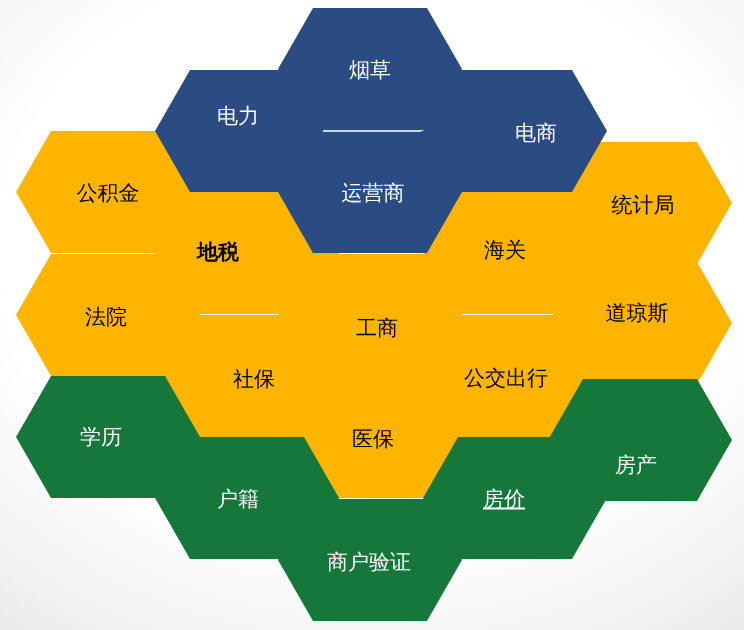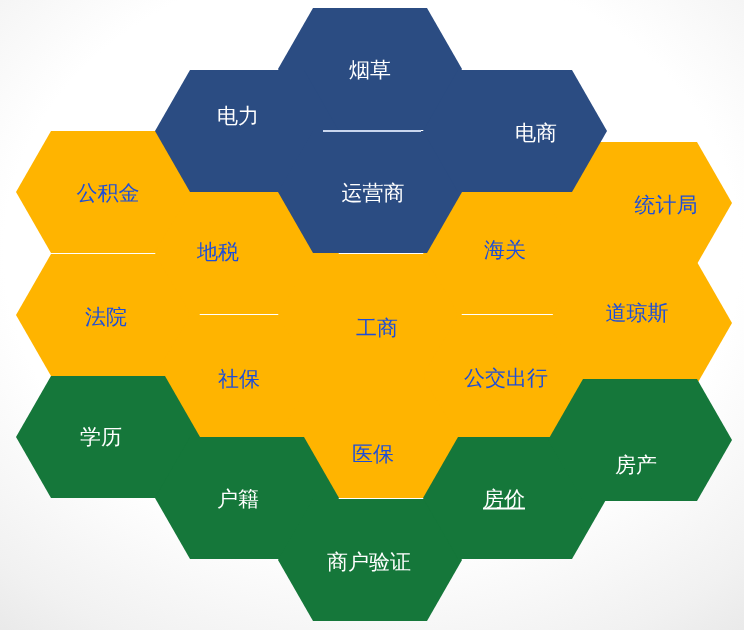--- a/index.html
+++ b/index.html
@@ -7,21 +7,21 @@
     width:744px; height:630px; overflow:hidden; position:relative;
     background: radial-gradient(ellipse 90% 85% at 50% 40%, #ffffff 55%, #f1f1f1 80%, #e2e2e2 100%);
     font-family: "DejaVu Sans", "Liberation Sans", sans-serif;
   }
   #stage { position:absolute; left:0; top:0; width:744px; height:468px; }
   .label {
     position:absolute; transform:translate(-50%,-50%);
     font-size:21px; white-space:nowrap; line-height:1;
   }
   .label.light { color:#ffffff; }
-  .label.dark { color:#1d4ed8; }
+  .label.dark { color:#000000; }
 </style>
 </head>
 <body>
 
 <div id="stage">
   <svg id="hexsvg" width="744" height="630" viewBox="0 0 744 630" style="position:absolute;left:0;top:0;">
     <g id="layer-yellow">
         <polygon points="51,131 165,131 200,192 165,253 51,253 16,192" fill="#FFB400"></polygon>
         <polygon points="51,254 165,254 200,315 165,376 51,376 16,315" fill="#FFB400"></polygon>
         <polygon points="190,192 304,192 339,253 304,314 190,314 155,253" fill="#FFB400"></polygon>
@@ -47,27 +47,27 @@
         <polygon points="583,379 697,379 732,440 697,501 583,501 548,440" fill="#15773A"></polygon>
       </g>
     <line id="sep" stroke-width="2" x1="323" x2="421" y1="131" y2="131" stroke="#c9d6ee"></line>
   </svg>
 
   <span class="label light" style="left: 370px; top: 70px;">烟草</span>
   <span class="label light" style="left: 238px; top: 116px;">电力</span>
   <span class="label light" style="left: 536px; top: 133px;">电商</span>
   <span class="label light" style="left: 373px; top: 193px;">运营商</span>
   <span class="label dark" style="left: 108px; top: 193px;">公积金</span>
-  <span class="label dark" style="left: 218px; top: 252px;">地税</span>
+  <span class="label dark" style="left: 218px; top: 252px; font-weight: bold;">地税</span>
   <span class="label dark" style="left: 505px; top: 250px;">海关</span>
-  <span class="label dark" style="left: 643px; top: 205px; margin-left: 23px;">统计局</span>
+  <span class="label dark" style="left: 643px; top: 205px;">统计局</span>
   <span class="label dark" style="left: 106px; top: 317px;">法院</span>
   <span class="label dark" style="left: 377px; top: 328px;">工商</span>
   <span class="label dark" style="left: 637px; top: 313px;">道琼斯</span>
-  <span class="label dark" style="left: 239px; top: 379px;">社保</span>
+  <span class="label dark" style="left: 254px; top: 379px;">社保</span>
   <span class="label dark" style="left: 506px; top: 378px;">公交出行</span>
   <span class="label light" style="left: 101px; top: 438px; font-family: Liberation Mono, monospace;">学历</span>
-  <span class="label dark" style="left: 373px; top: 454px; text-align: center;">医保</span>
+  <span class="label dark" style="left: 373px; top: 439px; text-align: center;">医保</span>
   <span class="label light" style="left: 636px; top: 465px;">房产</span>
   <span class="label light" style="left: 238px; top: 499px;">户籍</span>
   <span class="label light" style="left: 504px; top: 499px; text-decoration: underline;">房价</span>
   <span class="label light" style="left: 369px; top: 562px;">商户验证</span>
 </div>
 
 </body></html>

